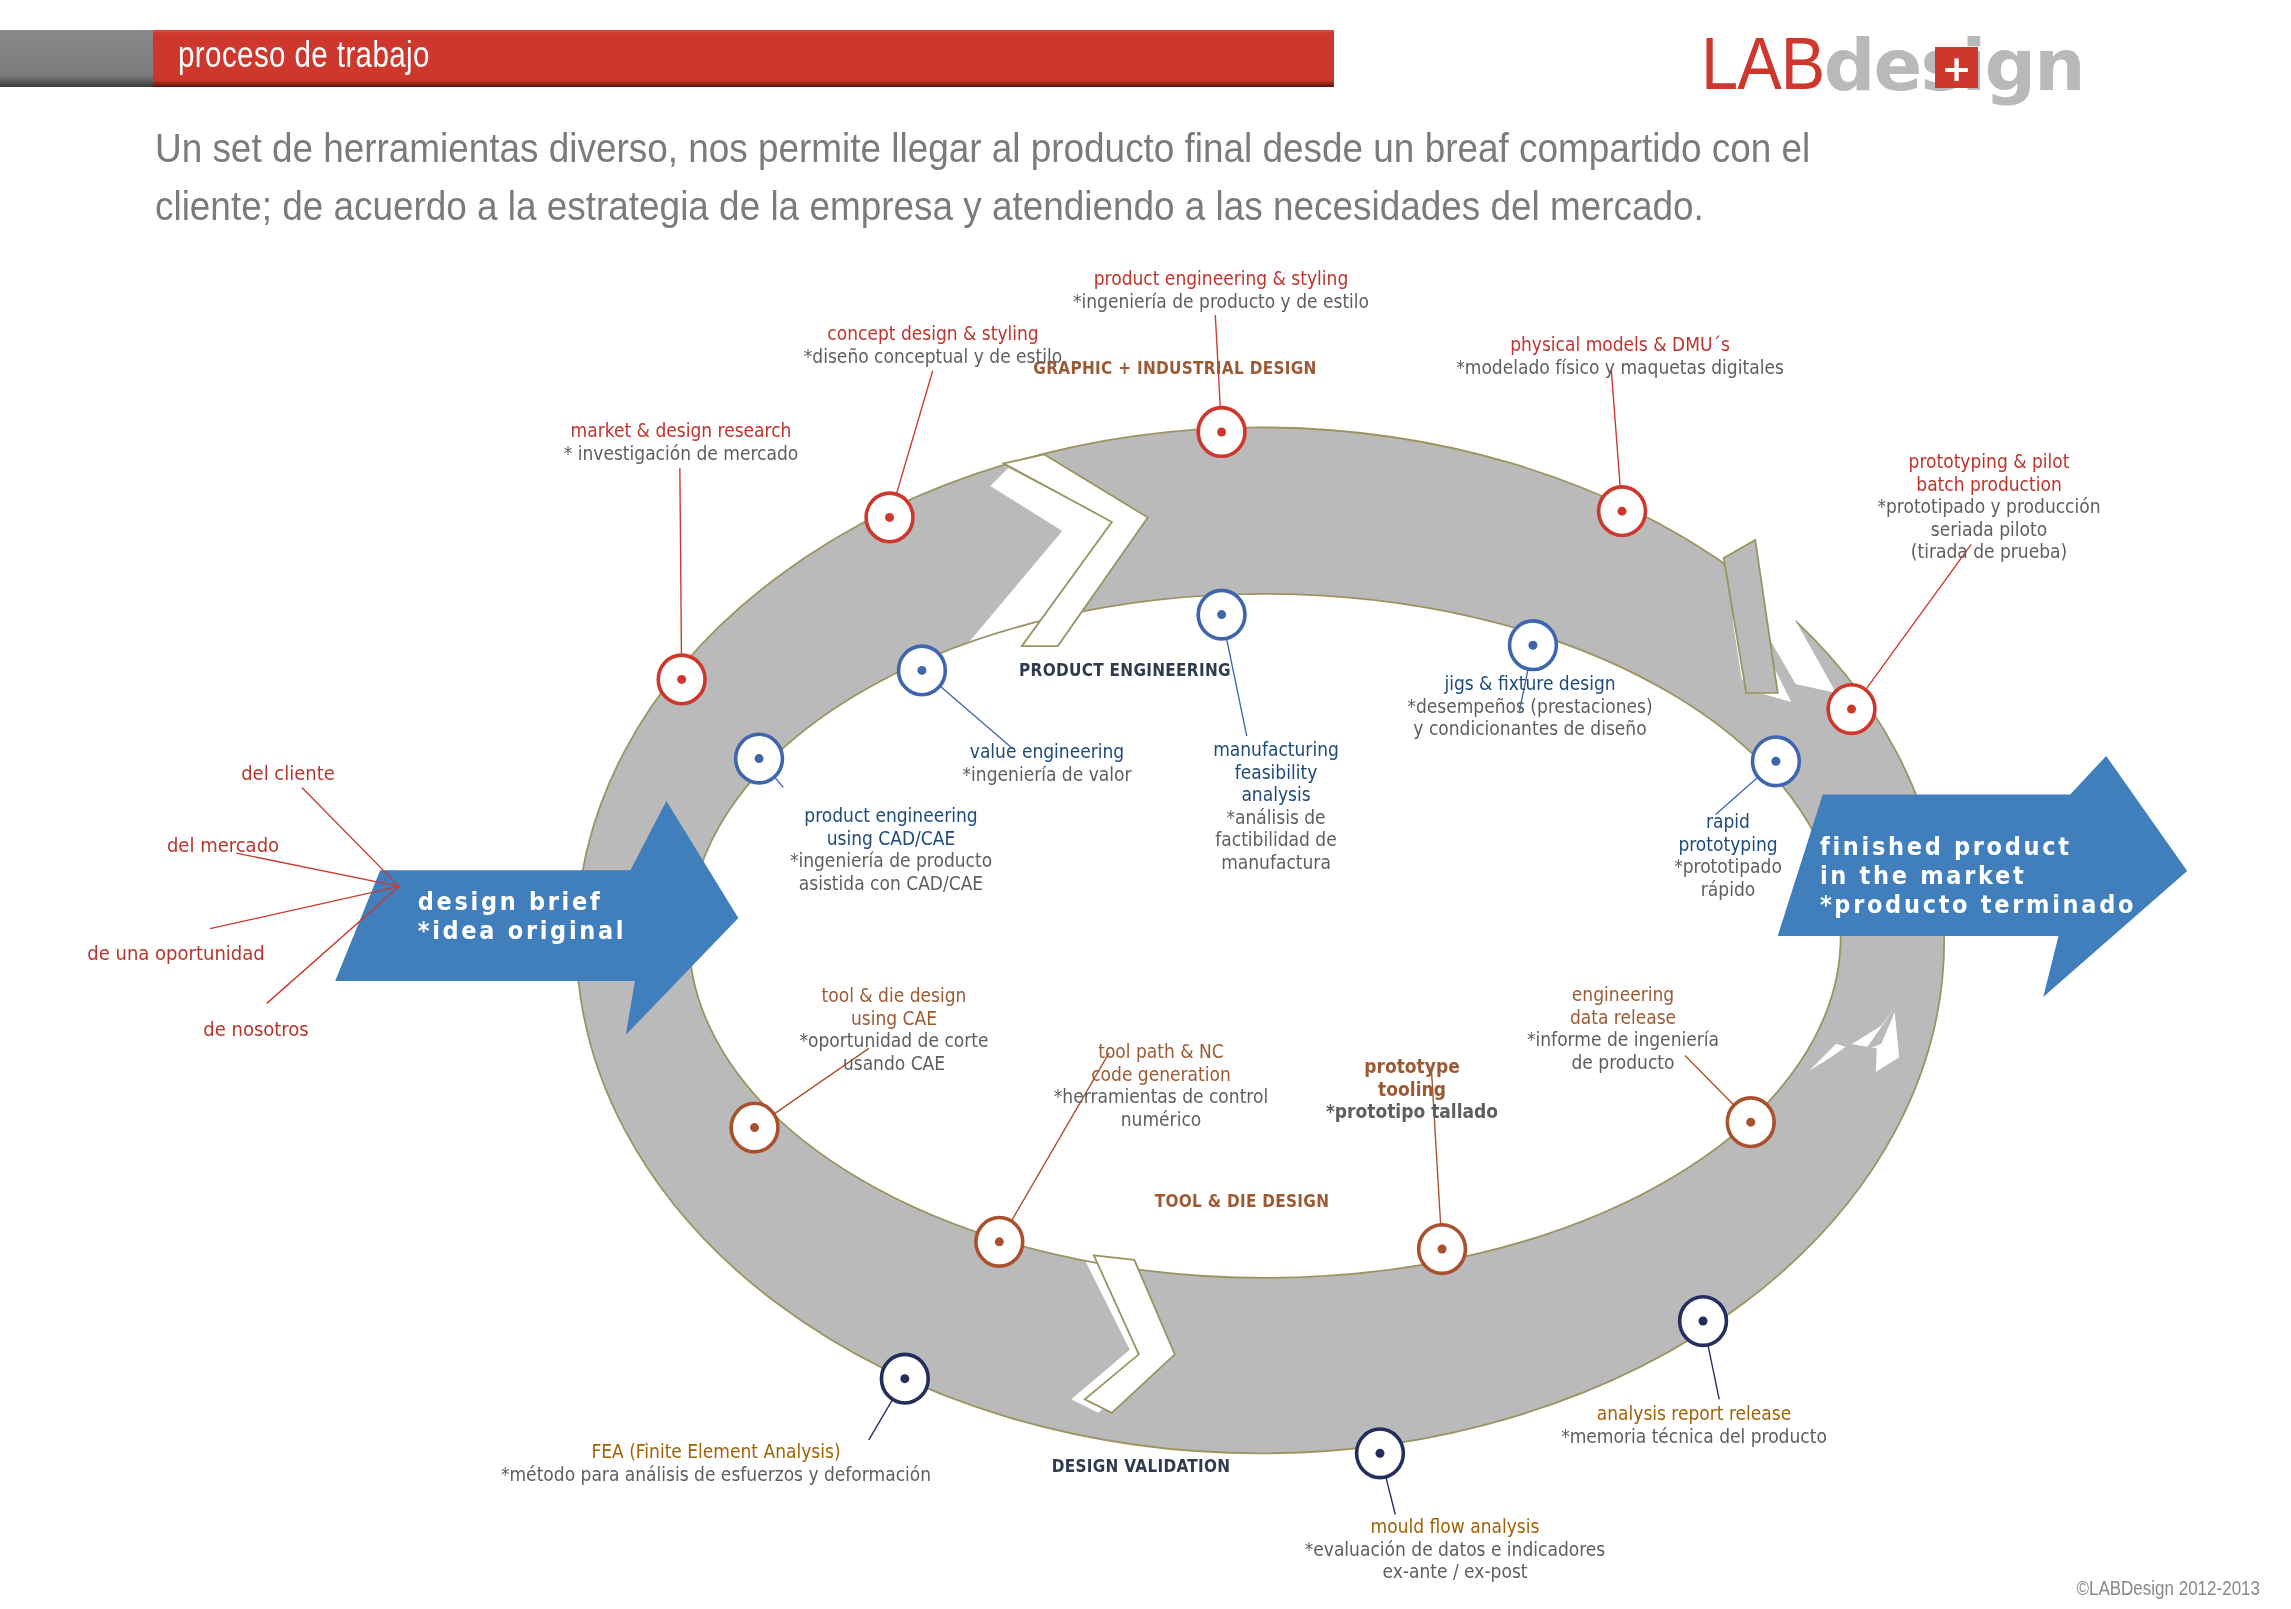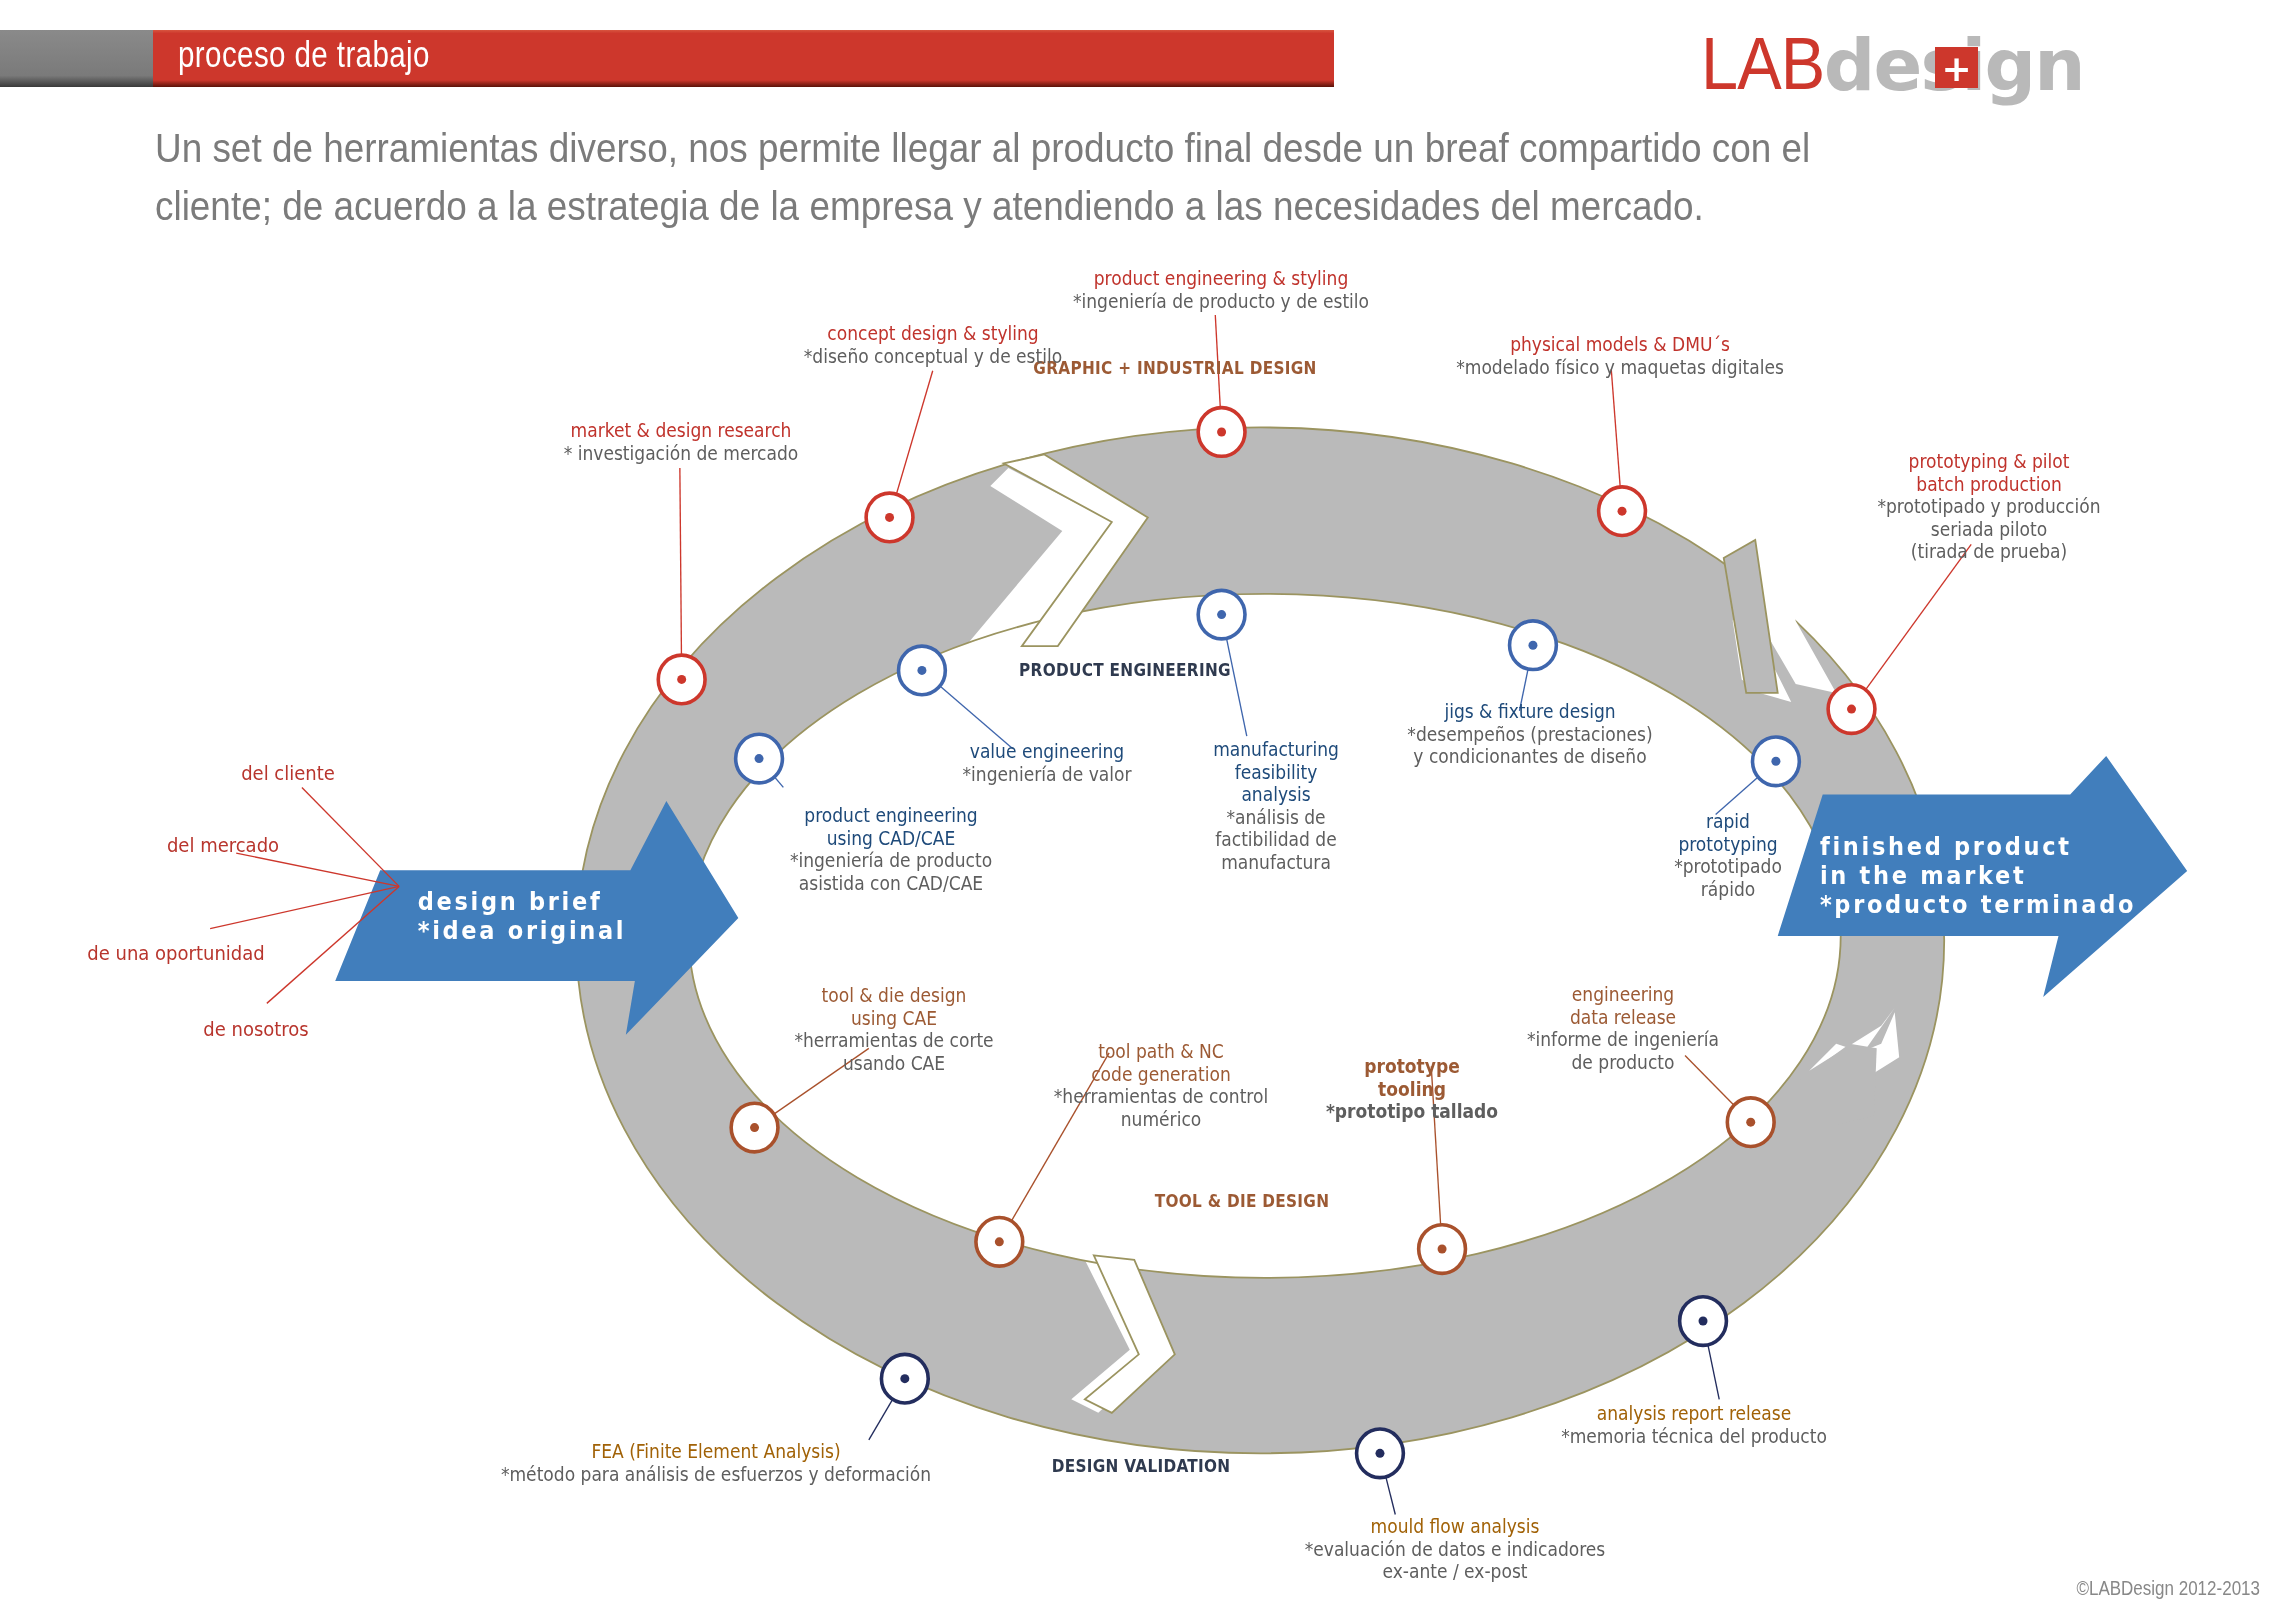--- a/index.html
+++ b/index.html
@@ -188,35 +188,35 @@
       <div class="t-gray">*ingeniería de valor</div>
     </div>
     <div class="lbl" style="left: 1276px; top: 738px;">
       <div class="t-blue">manufacturing</div>
       <div class="t-blue">feasibility</div>
       <div class="t-blue">analysis</div>
       <div class="t-gray">*análisis de</div>
       <div class="t-gray">factibilidad de</div>
       <div class="t-gray">manufactura</div>
     </div>
-    <div class="lbl" style="left: 1530px; top: 700px;">
+    <div class="lbl" style="left: 1530px; top: 672px;">
       <div class="t-blue">jigs &amp; fixture design</div>
       <div class="t-gray">*desempeños (prestaciones)</div>
       <div class="t-gray">y condicionantes de diseño</div>
     </div>
     <div class="lbl" style="left: 1692px; top: 810px; margin-left: 36px;">
       <div class="t-blue">rapid</div>
       <div class="t-blue">prototyping</div>
       <div class="t-gray">*prototipado</div>
       <div class="t-gray">rápido</div>
     </div>
     <div class="lbl" style="left: 894px; top: 984px;">
       <div class="t-brown">tool &amp; die design</div>
       <div class="t-brown">using CAE</div>
-      <div class="t-gray">*herramientas de corte</div>
+      <div class="t-gray">*oportunidad de corte</div>
       <div class="t-gray">usando CAE</div>
     </div>
     <div class="lbl" style="left: 1161px; top: 1040px;">
       <div class="t-brown">tool path &amp; NC</div>
       <div class="t-brown">code generation</div>
       <div class="t-gray">*herramientas de control</div>
       <div class="t-gray">numérico</div>
     </div>
     <div class="lbl" style="left: 1412px; top: 1055px; font-weight: bold;">
       <div class="t-brown">prototype</div>

